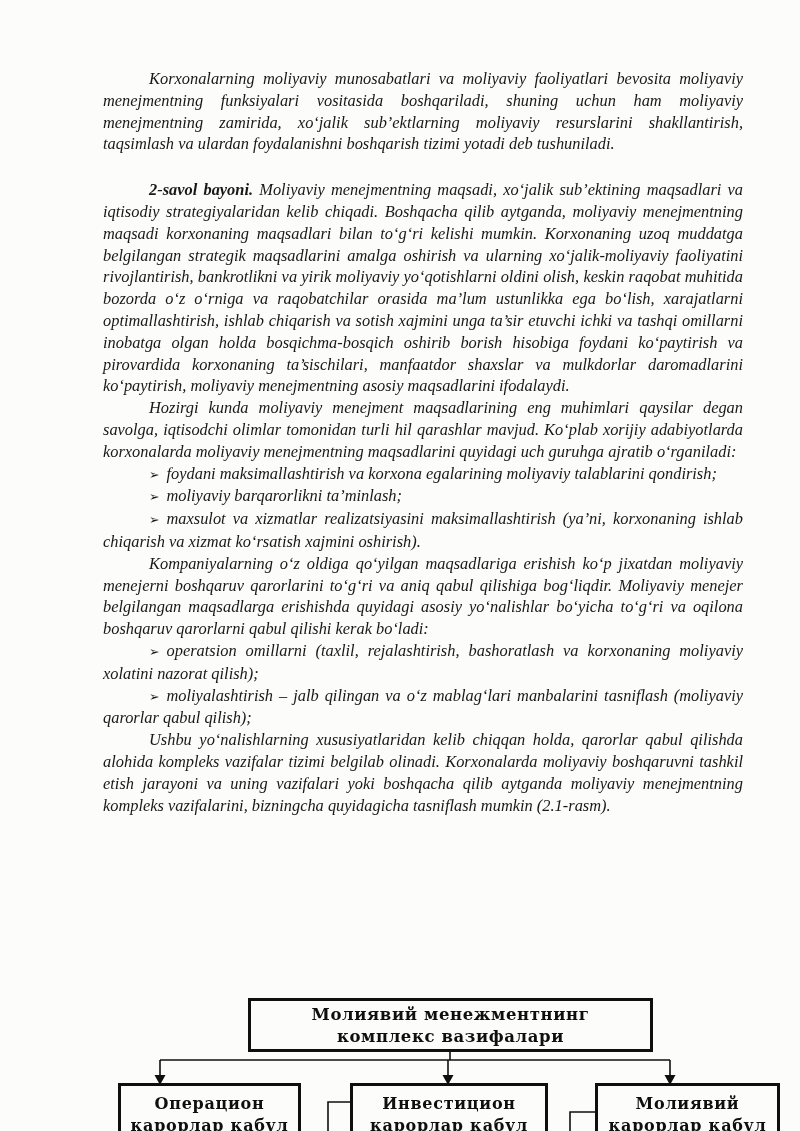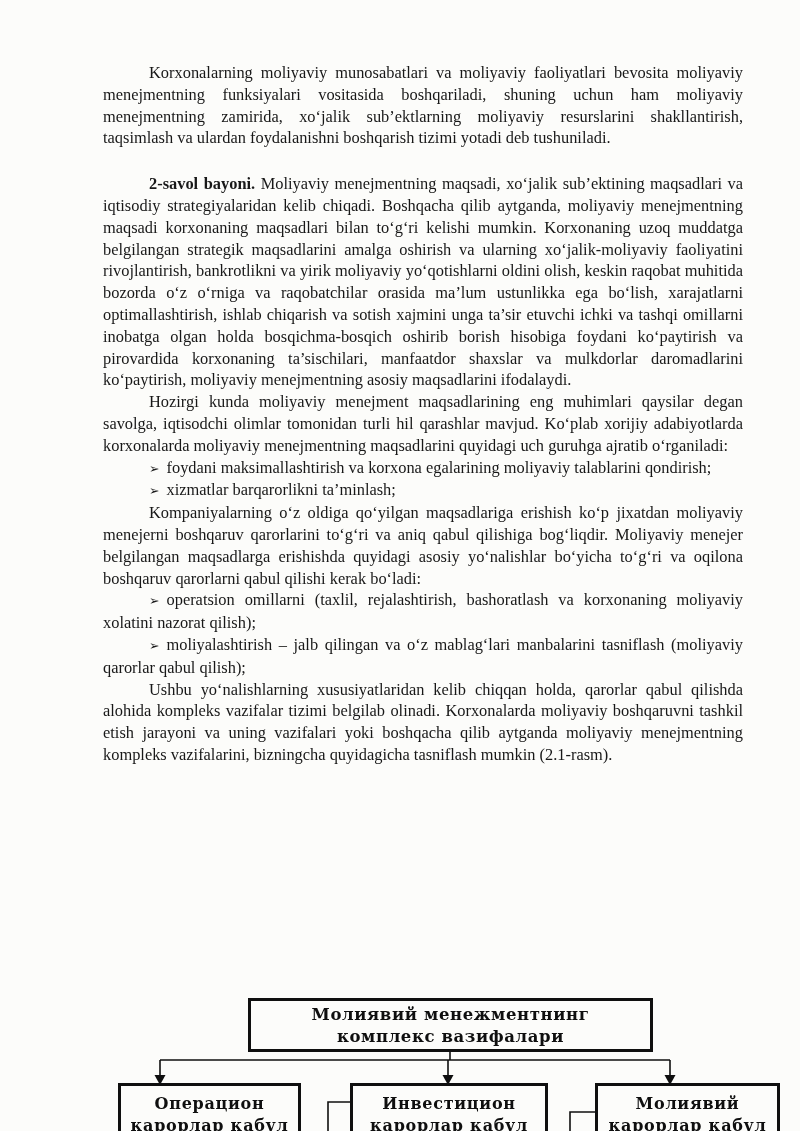--- a/index.html
+++ b/index.html
@@ -10,26 +10,27 @@
     width:800px; height:1131px;
     margin:0 auto;
     background:#fcfcfa;
     overflow:hidden;
     color:#161616;
   }
 
   
   .text-col {
     position:absolute;
-    left:103px; top:62px; width:640px;
+    left:103px; top:68px; width:640px;
     font-family:"Liberation Serif","DejaVu Serif",serif;
     font-size:16.4px;
     line-height:21.8px;
     text-align:justify;
     color:#181818;
+    font-style:italic;
   }
   .text-col p { margin:0; text-indent:46px; }
   .text-col p.gap-before { margin-top:24px; }
   .text-col b { font-weight:bold; }
 
   .bullet-marker {
     font-family:"DejaVu Sans","Liberation Sans",sans-serif;
     font-size:12.5px;
     margin-right:7px;
     color:#1a1a1a;
@@ -75,22 +76,23 @@
   <div class="text-col">
 
     <p>Korxonalarning moliyaviy munosabatlari va moliyaviy faoliyatlari bevosita moliyaviy menejmentning funksiyalari vositasida boshqariladi, shuning uchun ham moliyaviy menejmentning zamirida, xoʻjalik sub’ektlarning moliyaviy resurslarini shakllantirish, taqsimlash va ulardan foydalanishni boshqarish tizimi yotadi deb tushuniladi.</p>
 
     <p class="gap-before"><b>2-savol bayoni.</b><span> Moliyaviy menejmentning maqsadi, xoʻjalik sub’ektining maqsadlari va iqtisodiy strategiyalaridan kelib chiqadi. Boshqacha qilib aytganda, moliyaviy menejmentning maqsadi korxonaning maqsadlari bilan toʻgʻri kelishi mumkin. Korxonaning uzoq muddatga belgilangan strategik maqsadlarini amalga oshirish va ularning xoʻjalik-moliyaviy faoliyatini rivojlantirish, bankrotlikni va yirik moliyaviy yoʻqotishlarni oldini olish, keskin raqobat muhitida bozorda oʻz oʻrniga va raqobatchilar orasida ma’lum ustunlikka ega boʻlish, xarajatlarni optimallashtirish, ishlab chiqarish va sotish xajmini unga ta’sir etuvchi ichki va tashqi omillarni inobatga olgan holda bosqichma-bosqich oshirib borish hisobiga foydani koʻpaytirish va pirovardida korxonaning ta’sischilari, manfaatdor shaxslar va mulkdorlar daromadlarini koʻpaytirish, moliyaviy menejmentning asosiy maqsadlarini ifodalaydi.</span></p>
 
     <p>Hozirgi kunda moliyaviy menejment maqsadlarining eng muhimlari qaysilar degan savolga, iqtisodchi olimlar tomonidan turli hil qarashlar mavjud. Koʻplab xorijiy adabiyotlarda korxonalarda moliyaviy menejmentning maqsadlarini quyidagi uch guruhga ajratib oʻrganiladi:</p>
 
     <p><span class="bullet-marker">➢</span><span>foydani maksimallashtirish va korxona egalarining moliyaviy talablarini qondirish;</span></p>
 
-    <p><span class="bullet-marker">➢</span><span>xizmatlar barqarorlikni ta’minlash;</span></p>
+    <p><span class="bullet-marker">➢</span><span>moliyaviy barqarorlikni ta’minlash;</span></p>
 
+    <p><span class="bullet-marker">➢</span><span>maxsulot va xizmatlar realizatsiyasini maksimallashtirish (ya’ni, korxonaning ishlab chiqarish va xizmat koʻrsatish xajmini oshirish).</span></p>
 
     <p>Kompaniyalarning oʻz oldiga qoʻyilgan maqsadlariga erishish koʻp jixatdan moliyaviy menejerni boshqaruv qarorlarini toʻgʻri va aniq qabul qilishiga bogʻliqdir. Moliyaviy menejer belgilangan maqsadlarga erishishda quyidagi asosiy yoʻnalishlar boʻyicha toʻgʻri va oqilona boshqaruv qarorlarni qabul qilishi kerak boʻladi:</p>
 
     <p><span class="bullet-marker">➢</span><span>operatsion omillarni (taxlil, rejalashtirish, bashoratlash va korxonaning moliyaviy xolatini nazorat qilish);</span></p>
 
     <p><span class="bullet-marker">➢</span><span>moliyalashtirish – jalb qilingan va oʻz mablagʻlari manbalarini tasniflash (moliyaviy qarorlar qabul qilish);</span></p>
 
 
     <p>Ushbu yoʻnalishlarning xususiyatlaridan kelib chiqqan holda, qarorlar qabul qilishda alohida kompleks vazifalar tizimi belgilab olinadi. Korxonalarda moliyaviy boshqaruvni tashkil etish jarayoni va uning vazifalari yoki boshqacha qilib aytganda moliyaviy menejmentning kompleks vazifalarini, bizningcha quyidagicha tasniflash mumkin (2.1-rasm).</p>
 

